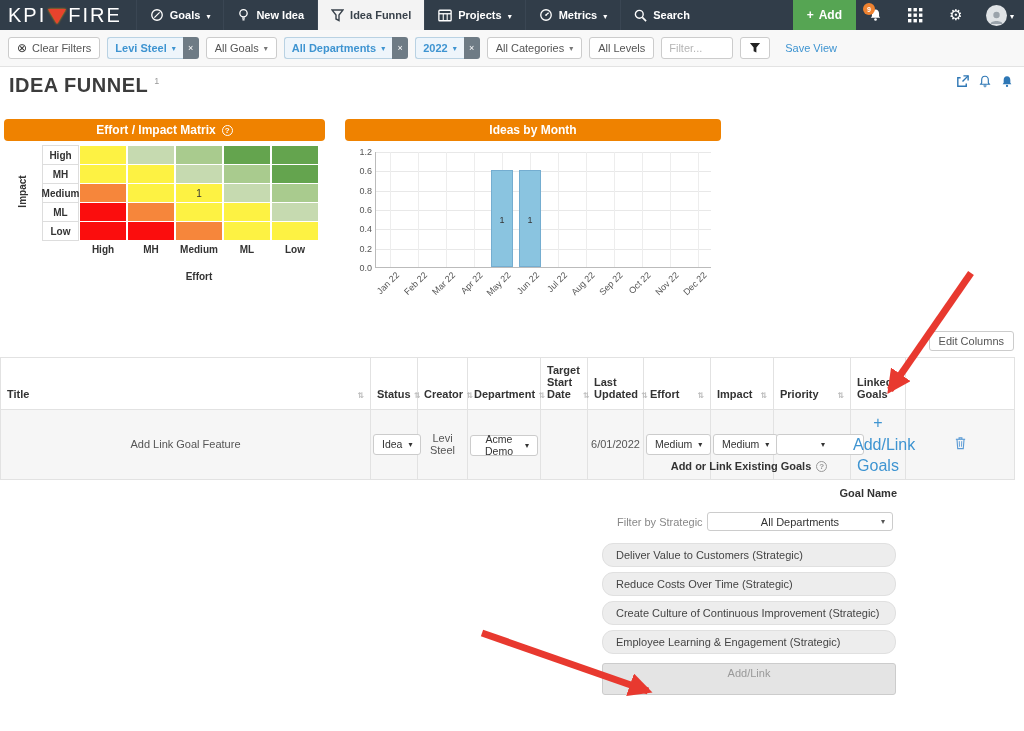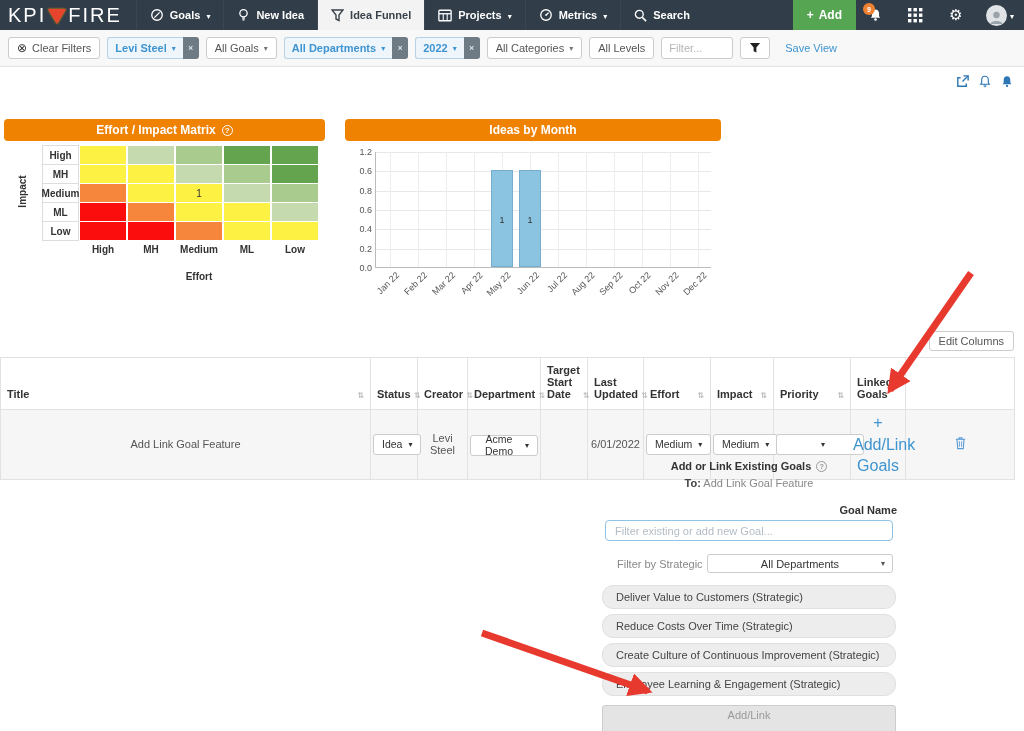--- a/index.html
+++ b/index.html
@@ -237,20 +237,23 @@
     </div>
     <input class="filter-input" placeholder="Filter..." style="">
     <div class="funnel-btn">
       <svg width="12" height="12" viewBox="0 0 13 13">
           <path d="M1 1 H12 L8 6 V11.5 L5 10 V6 Z" fill="#222"></path>
         </svg>
     </div>
     <span class="save-view">Save View</span>
   </div>
 
+  <div class="page-title">
+    <span>IDEA FUNNEL</span><sup>1</sup>
+  </div>
   <div class="header-icons">
     <svg width="15" height="15" viewBox="0 0 16 16">
         <path d="M6 4 H3 V13 H12 V10" fill="none" stroke="#2e77b5" stroke-width="1.5"></path>
         <path d="M9 2 H14 V7" fill="none" stroke="#2e77b5" stroke-width="1.5"></path>
         <line x1="14" y1="2" x2="8" y2="8" stroke="#2e77b5" stroke-width="1.5"></line>
       </svg>
     <svg width="14" height="15" viewBox="0 0 16 16">
         <path d="M8 2 C5.6 2 4.2 3.9 4.2 6.3 V9.5 L3 11.2 H13 L11.8 9.5 V6.3 C11.8 3.9 10.4 2 8 2 Z" fill="none" stroke="#2e77b5" stroke-width="1.3"></path>
         <circle cx="8" cy="13" r="1.2" fill="none" stroke="#2e77b5" stroke-width="1"></circle>
       </svg>
@@ -522,25 +525,21 @@
         </td>
       </tr>
     </tbody>
   </table>
 
   <div class="modal">
     <div class="modal-title">
       <span>Add or Link Existing Goals</span>
       <span class="q-circle gray">?</span>
     </div>
-    <div class="modal-to">
-      <b>To:</b> <span>Add Link Goal Feature</span>
-    </div>
     <div class="goal-name-label">Goal Name</div>
-    <input class="goal-input" placeholder="Filter existing or add new Goal..." style="">
     <div class="dept-row">
       <span class="dept-label">Filter by Strategic</span>
       <span class="dept-select">
         <span>All Departments</span>
         <span class="caret">▾</span>
       </span>
     </div>
     <div class="goal-list">
       <div class="goal-item">Deliver Value to Customers (Strategic)</div>
       <div class="goal-item">Reduce Costs Over Time (Strategic)</div>

